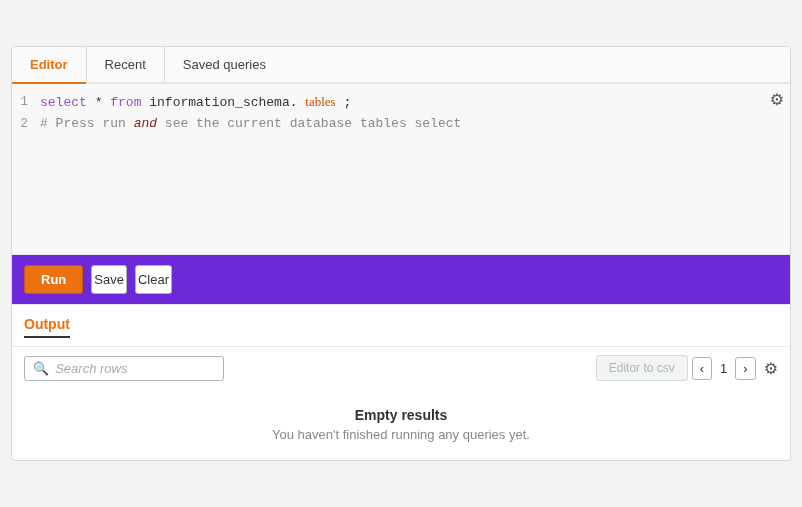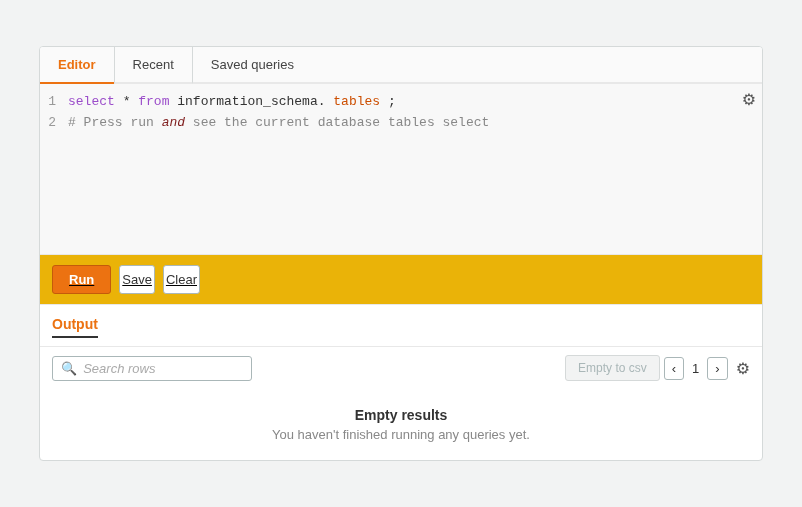--- a/index.html
+++ b/index.html
@@ -7,21 +7,21 @@
       font-family: -apple-system, BlinkMacSystemFont, 'Segoe UI', sans-serif;
       background: #f2f3f3;
       display: flex;
       justify-content: center;
       align-items: center;
       width: 802px;
       height: 507px;
       overflow: hidden;
     }
     .main-container {
-      width: 724px;
+      width: 780px;
       background: #fff;
       border: 1px solid #d5d9d9;
       border-radius: 4px;
       overflow: hidden;
     }
     
     .tabs {
       display: flex;
       background: #fafafa;
       border-bottom: 2px solid #e8e8e8;
@@ -80,32 +80,31 @@
       padding-right: 12px;
       user-select: none;
       font-size: 13px;
     }
     .code-content {
       flex: 1;
     }
     .kw-select { color: #9b4dca; }
     .kw-from { color: #9b4dca; }
     .kw-and { color: #7f1d1d; font-style: italic; }
-    .tbl-name { color: #cc4e00; }
+    .tbl-name { color: #cc4e00; font-family: Liberation Serif, serif; }
     .comment { color: #888; }
     .code-text { color: #333; }
     
     .toolbar {
       display: flex;
       align-items: flex-start;
       padding: 10px 12px;
-      background: #eab308;
+      background: #6d28d9;
       border-bottom: 1px solid #e8e8e8;
       gap: 8px;
-      text-decoration: underline;
     }
     .btn-run {
       background: #ec7211;
       color: #fff;
       border: 1px solid #c45b0a;
       border-radius: 3px;
       padding: 6px 16px;
       font-size: 13px;
       font-weight: 600;
       cursor: pointer;
@@ -286,21 +285,21 @@
       <span class="output-label">Output</span>
     </div>
     <hr class="output-divider">
 
     <div class="output-controls">
       <div class="search-box">
         <span class="search-icon">🔍</span>
         <input class="search-input" type="text" placeholder="Search rows" style="">
       </div>
       <div class="pagination">
-        <button class="btn-export">Empty to csv</button>
+        <button class="btn-export">Editor to csv</button>
         <div class="pagination-controls">
           <button class="pag-btn">‹</button>
           <span class="pag-num">1</span>
           <button class="pag-btn">›</button>
           <span class="pag-settings">⚙</span>
         </div>
       </div>
     </div>
 
     <div class="empty-results">

